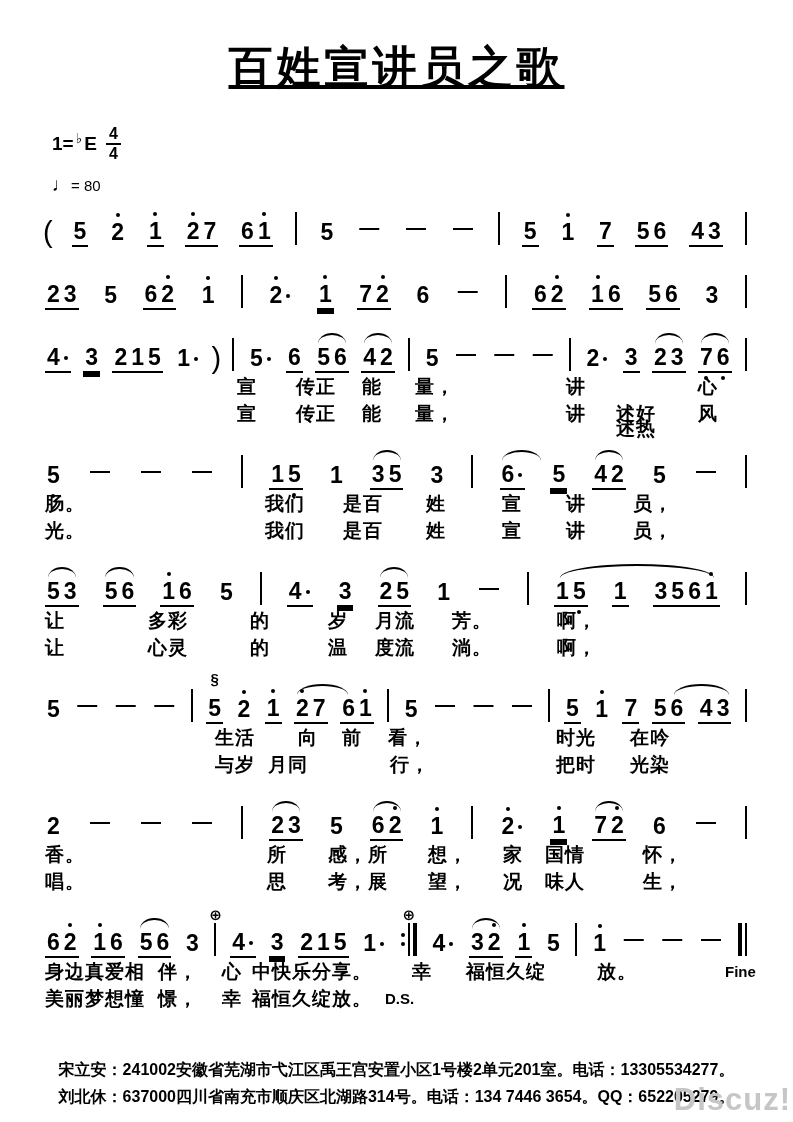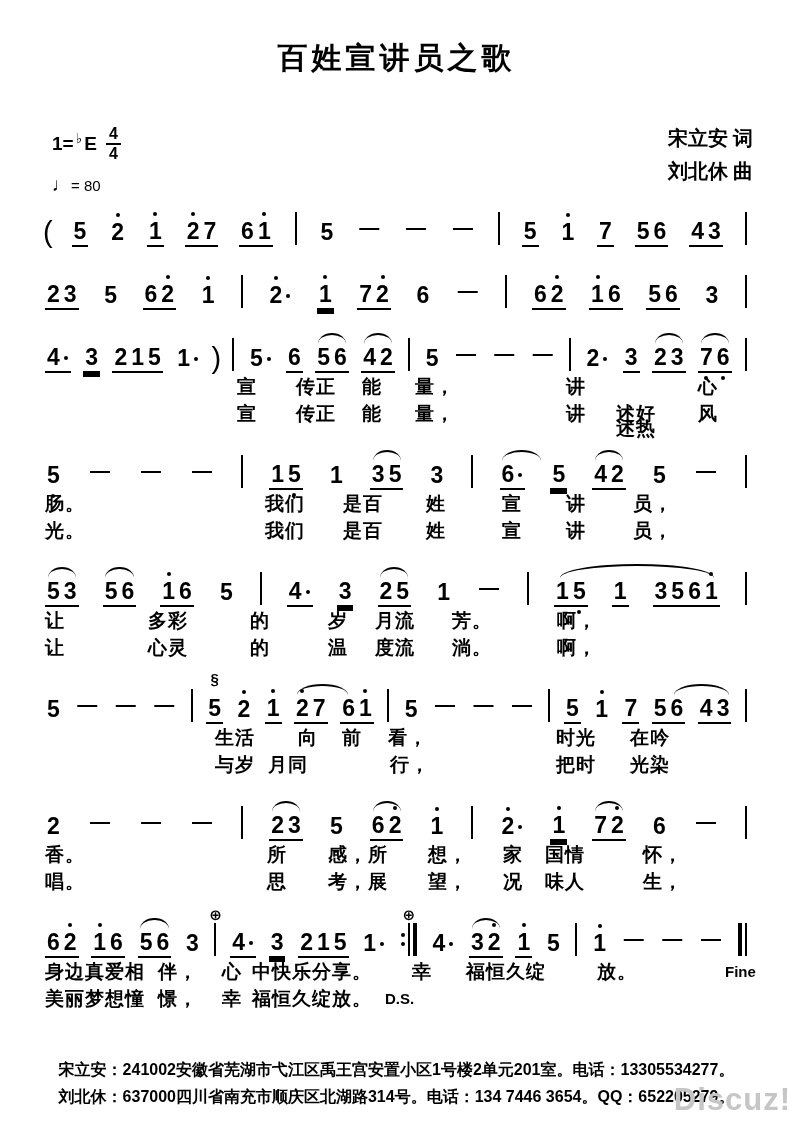--- a/index.html
+++ b/index.html
@@ -1,21 +1,21 @@
 <!DOCTYPE html>
 <html><head>
 <meta charset="utf-8">
 <style>
   html,body{margin:0;padding:0;background:#888;}
   .page{position:relative;width:793px;height:1122px;margin:0 auto;background:#ffffff;
         overflow:hidden;font-family:"Liberation Sans","DejaVu Sans",sans-serif;color:#000;}
   
   .header{position:relative;height:196px;}
   .title{position:absolute;top:38px;left:0;right:0;text-align:center;
-         font-size:30px;font-weight:900;letter-spacing:4px;}
+         font-size:44px;font-weight:900;letter-spacing:4px;text-decoration:underline;}
   .meta-left{position:absolute;left:52px;top:126px;font-weight:700;}
   .keysig{font-size:19px;display:flex;align-items:center;gap:2px;}
   .flat{font-size:14px;vertical-align:super;position:relative;top:-6px;}
   .frac{display:inline-block;text-align:center;line-height:1;margin-left:7px;font-size:16px;}
   .frac .top{display:block;border-bottom:2px solid #000;padding:0 3px 1px;}
   .frac .bot{display:block;padding-top:1px;}
   .tempo{margin-top:12px;font-size:15px;font-weight:400;}
   .tempo .q{font-size:19px;}
   .credits{position:absolute;right:40px;top:122px;text-align:right;
            font-size:20px;line-height:1.65;font-family:"Liberation Serif","DejaVu Serif",serif;font-weight:700;}
@@ -78,24 +78,20 @@
         <span class="frac">
           <span class="top">4</span>
           <span class="bot">4</span>
         </span>
       </div>
       <div class="tempo">
         <span class="q">♩</span><span>= 80</span>
       </div>
     </div>
 
-    <div class="credits">
-      <div>宋立安 词</div>
-      <div>刘北休 曲</div>
-    </div>
   </div>
 
   <div class="score">
       <div class="line">
         <div class="mrow">
           <span class="paren">(</span>
           <span class="cell">
             <span class="ng u1">
               <span class="note">
                 <span class="hd"></span>

